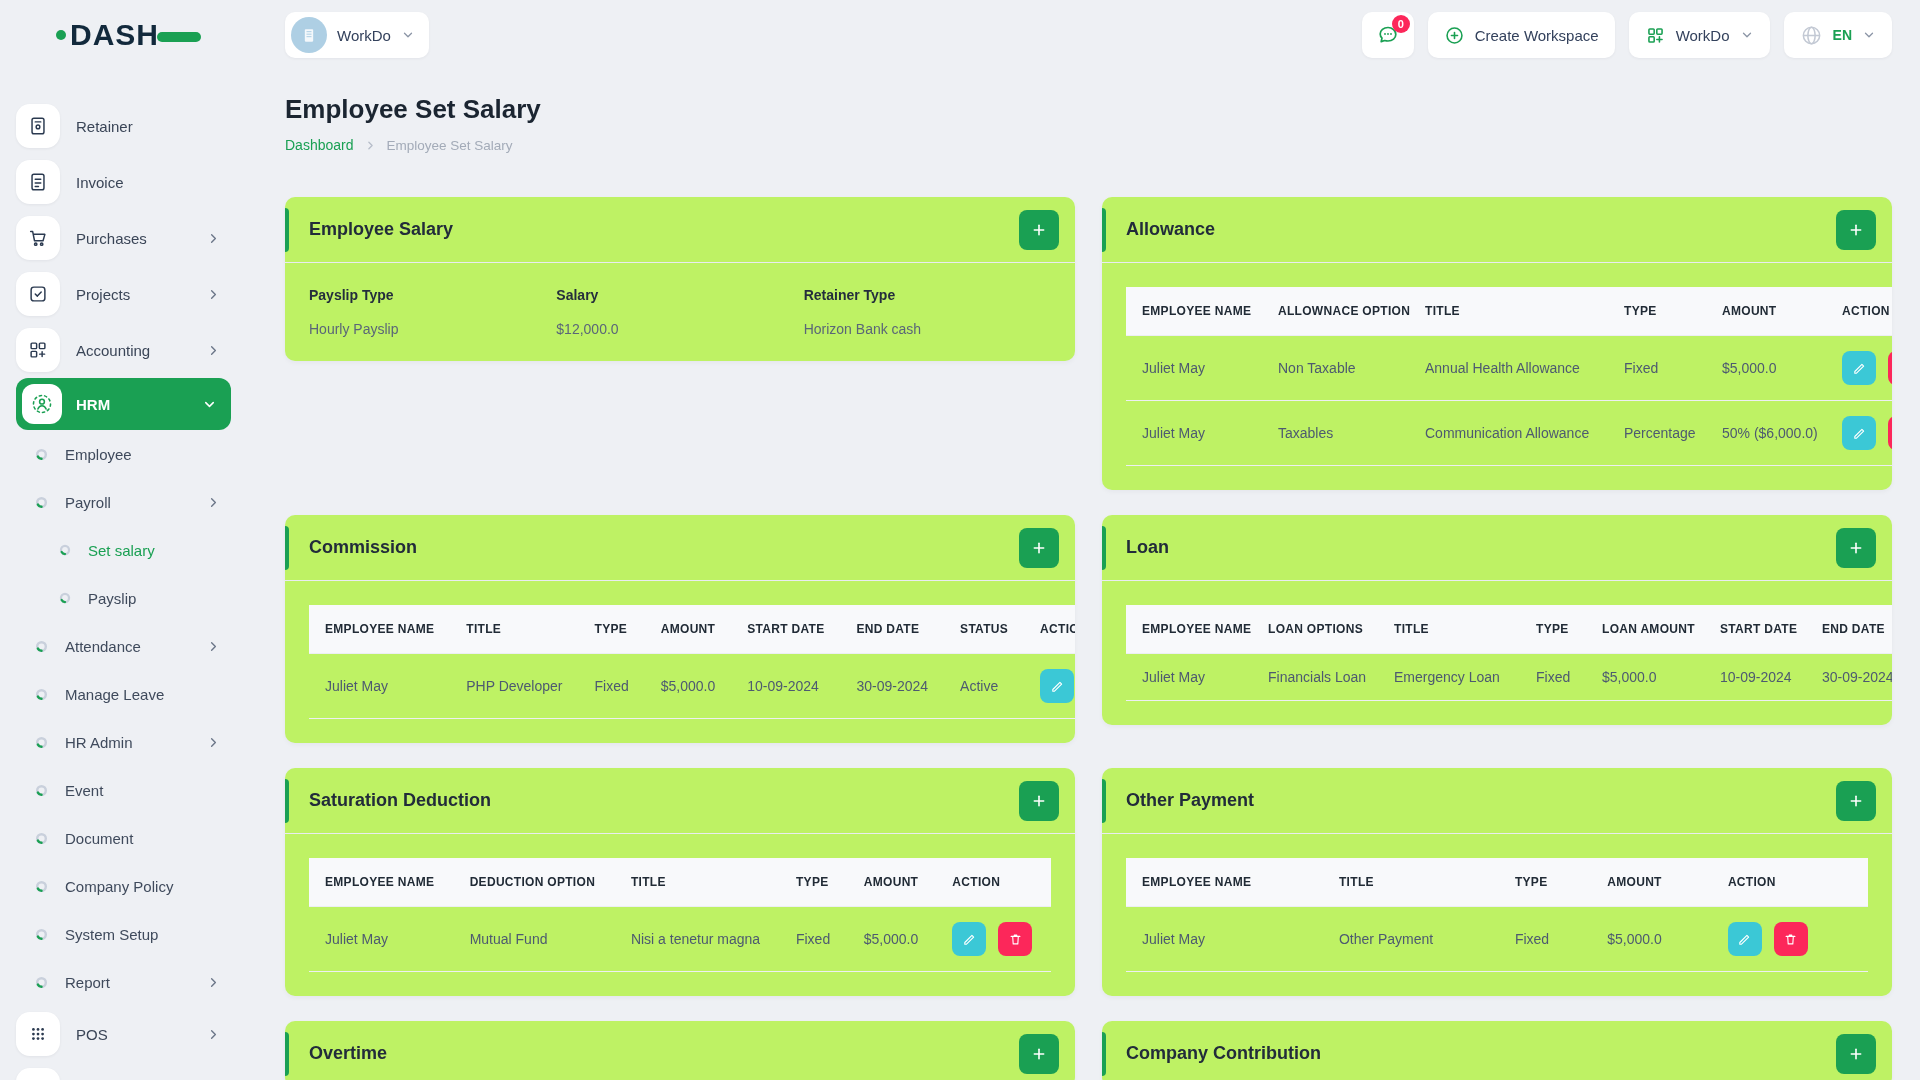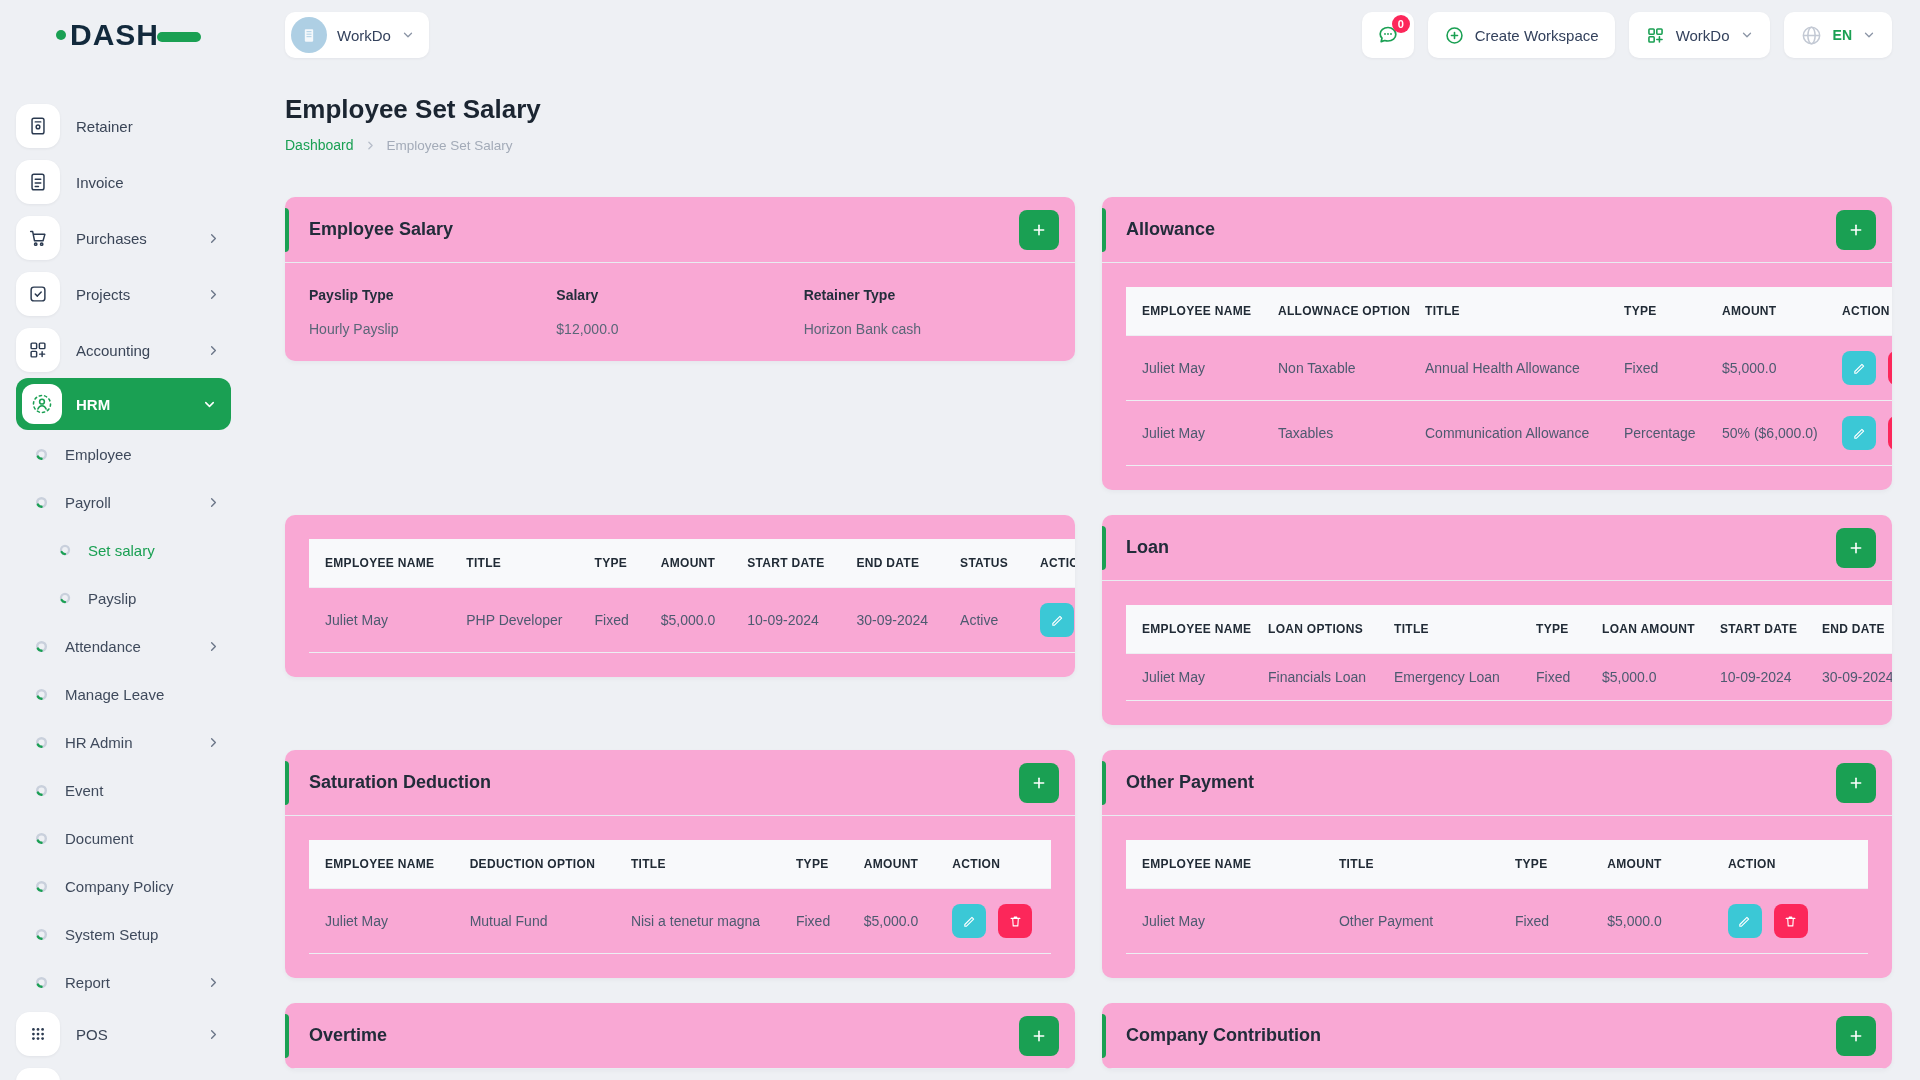--- a/index.html
+++ b/index.html
@@ -83,21 +83,21 @@
   .breadcrumb { display:flex; align-items:center; gap:10px; margin-top:12px; font-size:14px; }
   .bc-home { color:#1aa053; cursor:pointer; }
   .bc-sep { color:#b6bdc9; }
   .bc-current { color:#a3abb8; font-size:13.5px; }
 
   .grid {
     margin-top:44px;
     display:grid; grid-template-columns:1fr 1fr; gap:25px 27px; align-items:start;
   }
   .card {
-    background:#f9a8d4; border-radius:10px; box-shadow:0 2px 5px rgba(15,23,42,.04);
+    background:#bef264; border-radius:10px; box-shadow:0 2px 5px rgba(15,23,42,.04);
     position:relative; overflow:hidden;
   }
   .card-head {
     position:relative; height:66px; display:flex; align-items:center;
     padding:0 70px 0 24px; border-bottom:1px solid #e9ecf1;
   }
   .accent { position:absolute; left:0; top:11px; width:4px; height:44px; background:#1aa053; border-radius:0 4px 4px 0; }
   .card-title { font-size:18px; font-weight:700; color:#222c3a; }
   .add-btn {
     position:absolute; right:16px; top:13px; width:40px; height:40px; border-radius:8px;
@@ -533,20 +533,30 @@
                   </button>
                 <button class="act del"></button>
               </td>
             </tr>
           </tbody>
         </table>
       </div>
     </div>
 
     <div class="card">
+      <div class="card-head">
+        <span class="accent"></span>
+        <span class="card-title">Commission</span>
+        <button class="add-btn">
+          <svg width="16" height="16" viewBox="0 0 24 24" stroke="#fff" stroke-width="2.4" stroke-linecap="round">
+              <line x1="12" y1="5" x2="12" y2="19"></line>
+              <line x1="5" y1="12" x2="19" y2="12"></line>
+            </svg>
+        </button>
+      </div>
       <div class="card-body">
         <table class="tbl">
           <thead>
               <tr>
             <th>EMPLOYEE NAME</th>
             <th>TITLE</th>
             <th>TYPE</th>
             <th>AMOUNT</th>
             <th>START DATE</th>
             <th>END DATE</th>

